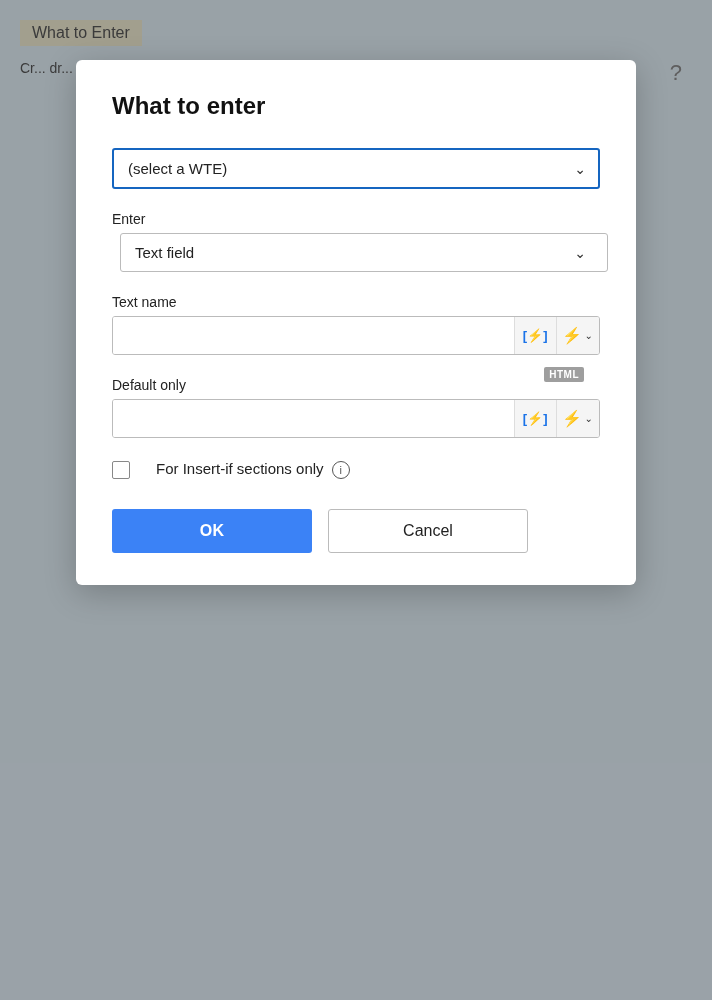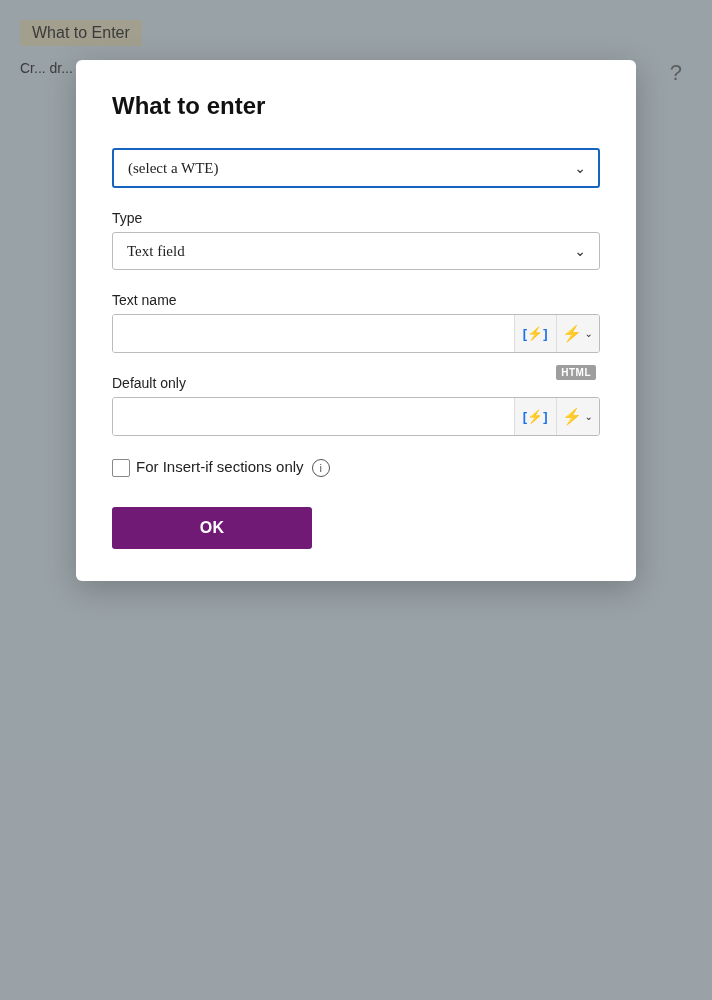--- a/index.html
+++ b/index.html
@@ -92,25 +92,25 @@
       width: 100%;
       padding: 10px 40px 10px 14px;
       font-size: 15px;
       border: 2px solid #1565c0;
       border-radius: 3px;
       background: #fff;
       color: #222;
       appearance: none;
       cursor: pointer;
       outline: none;
-      font-family: Liberation Serif, serif;
     }
 
     .select-field.no-border {
       border: 1.5px solid #bbb;
+      margin-left: 8px;
     }
 
     .chevron-icon {
       position: absolute;
       right: 14px;
       top: 50%;
       transform: translateY(-50%);
       pointer-events: none;
       color: #333;
       font-size: 14px;
@@ -165,38 +165,38 @@
     }
 
     .small-chevron {
       font-size: 10px;
       color: #333;
     }
 
     .html-badge {
       position: absolute;
       top: -10px;
-      right: 4px;
+      right: 16px;
       background: #9e9e9e;
       color: #fff;
       font-size: 10px;
       font-weight: bold;
       padding: 2px 5px;
       border-radius: 2px;
       letter-spacing: 0.5px;
     }
 
     .default-value-wrapper {
       position: relative;
     }
 
     .checkbox-group {
       display: flex;
       align-items: center;
-      gap: 6px;
+      gap: 26px;
       margin-bottom: 18px;
     }
 
     .checkbox-input {
       width: 18px;
       height: 18px;
       border: 1.5px solid #888;
       border-radius: 2px;
       background: #fff;
       cursor: pointer;
@@ -226,21 +226,21 @@
     }
 
     .dialog-footer {
       display: flex;
       gap: 16px;
       margin-top: 30px;
       justify-content: flex-start;
     }
 
     .btn-ok {
-      background: #701a75;
+      background: #3b82f6;
       color: #fff;
       border: none;
       border-radius: 3px;
       padding: 12px 0;
       font-size: 16px;
       font-weight: 600;
       width: 200px;
       cursor: pointer;
       letter-spacing: 0.3px;
     }
@@ -273,21 +273,21 @@
     <div class="dialog-title">What to enter</div>
 
     <div class="form-group">
       <div class="select-wrapper">
         <select class="select-field"><option>(select a WTE)</option></select>
         <span class="chevron-icon">⌄</span>
       </div>
     </div>
 
     <div class="form-group">
-      <label class="form-label">Type</label>
+      <label class="form-label">Enter</label>
       <div class="select-wrapper">
         <select class="select-field no-border"><option>Text field</option><option>Checkbox</option><option>Dropdown</option><option>Date</option><option>Number</option></select>
         <span class="chevron-icon">⌄</span>
       </div>
     </div>
 
     <div class="form-group">
       <label class="form-label">Text name</label>
       <div class="input-with-icons">
         <input type="text" class="text-input" value="" style="">
@@ -320,16 +320,17 @@
       <input type="checkbox" class="checkbox-input" style="">
       <label class="checkbox-label">
         <span>For Insert-if sections only</span>
         <span class="info-icon" title="More information">i</span>
       </label>
     </div>
 
 
     <div class="dialog-footer">
       <button class="btn-ok">OK</button>
+      <button class="btn-cancel">Cancel</button>
     </div>
 
   </div>
 </div>
 
 </body></html>

